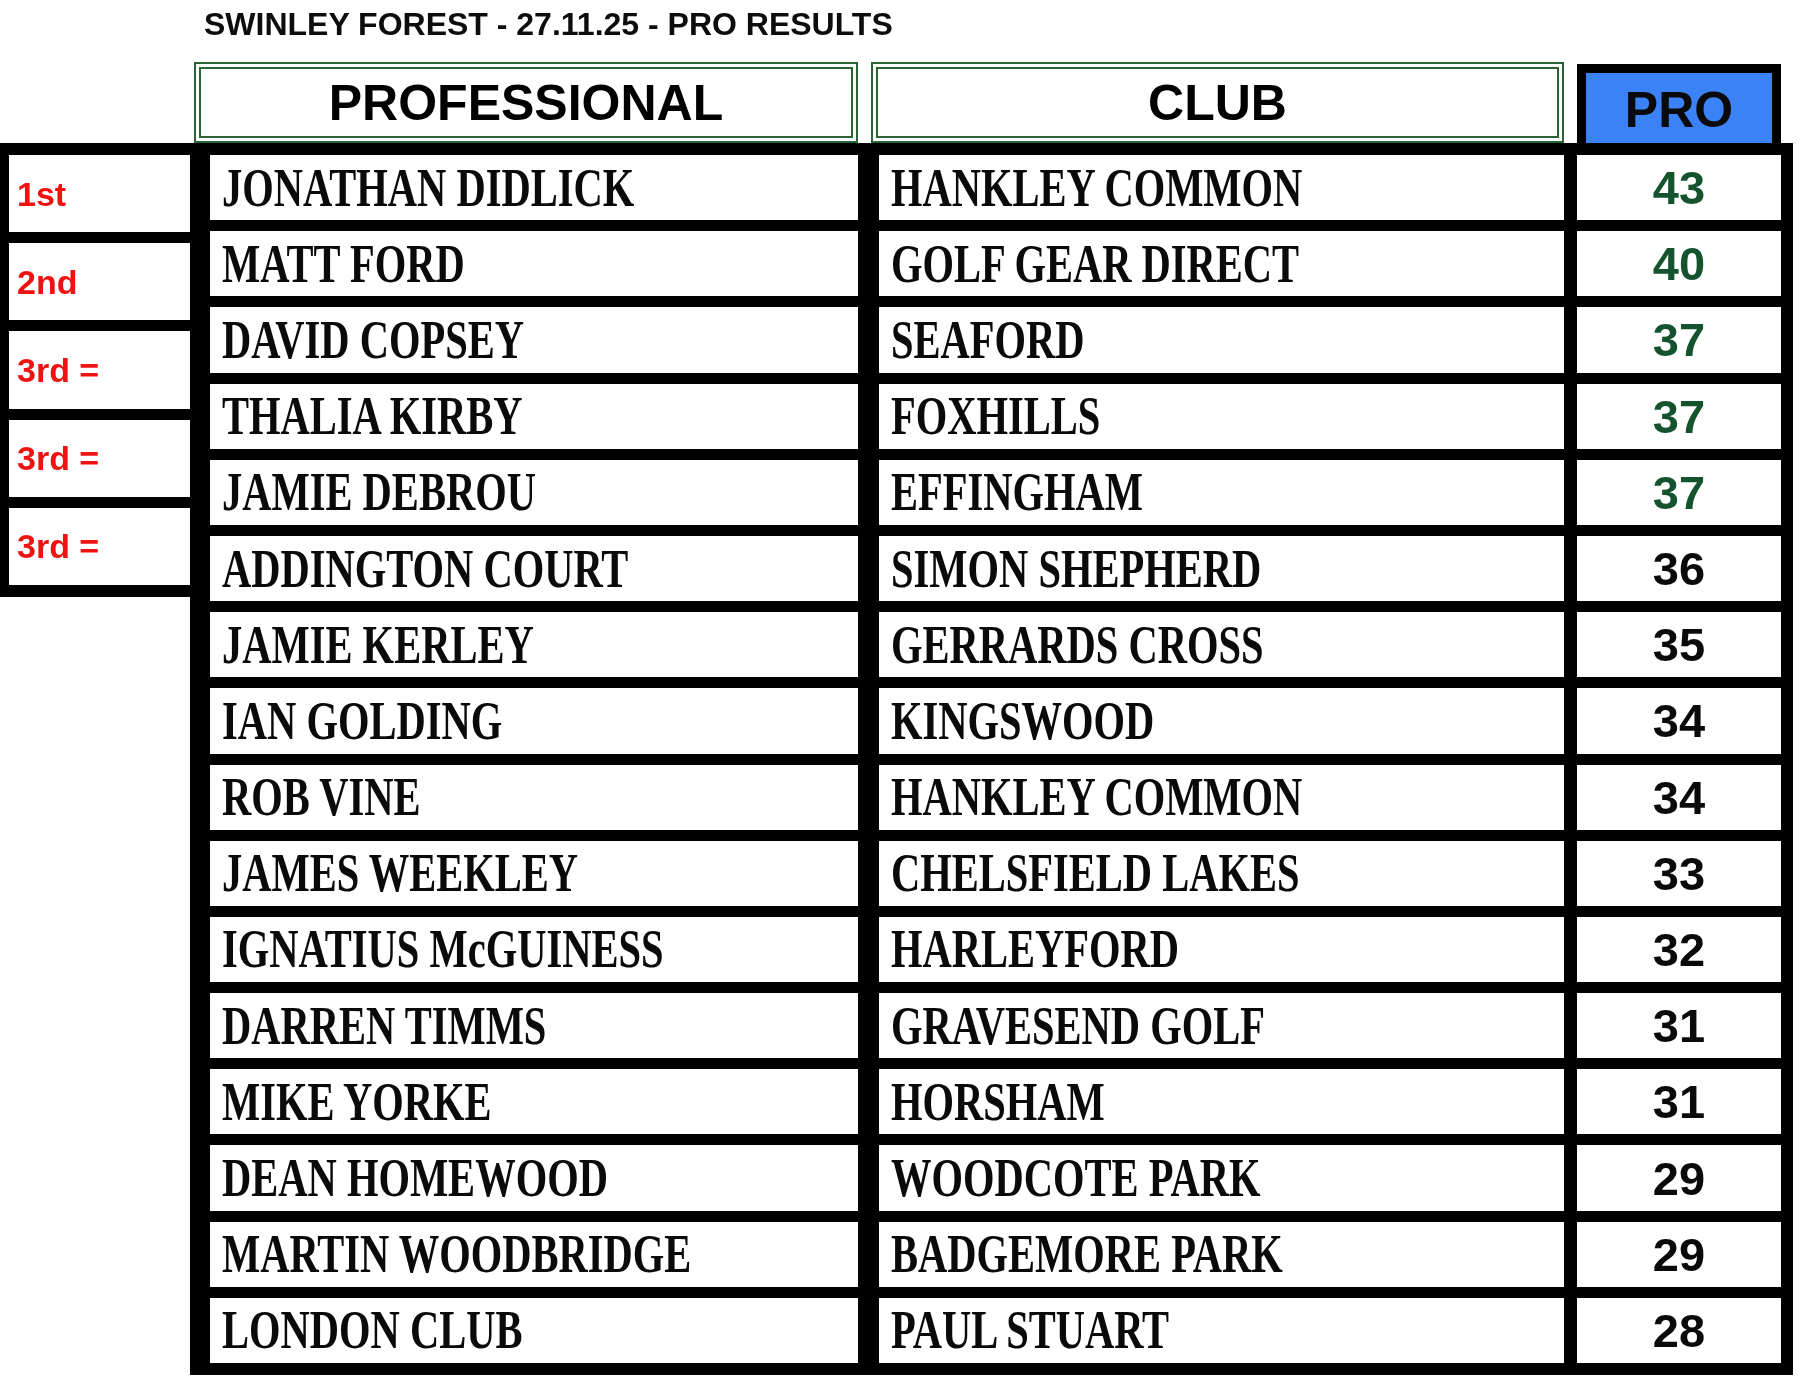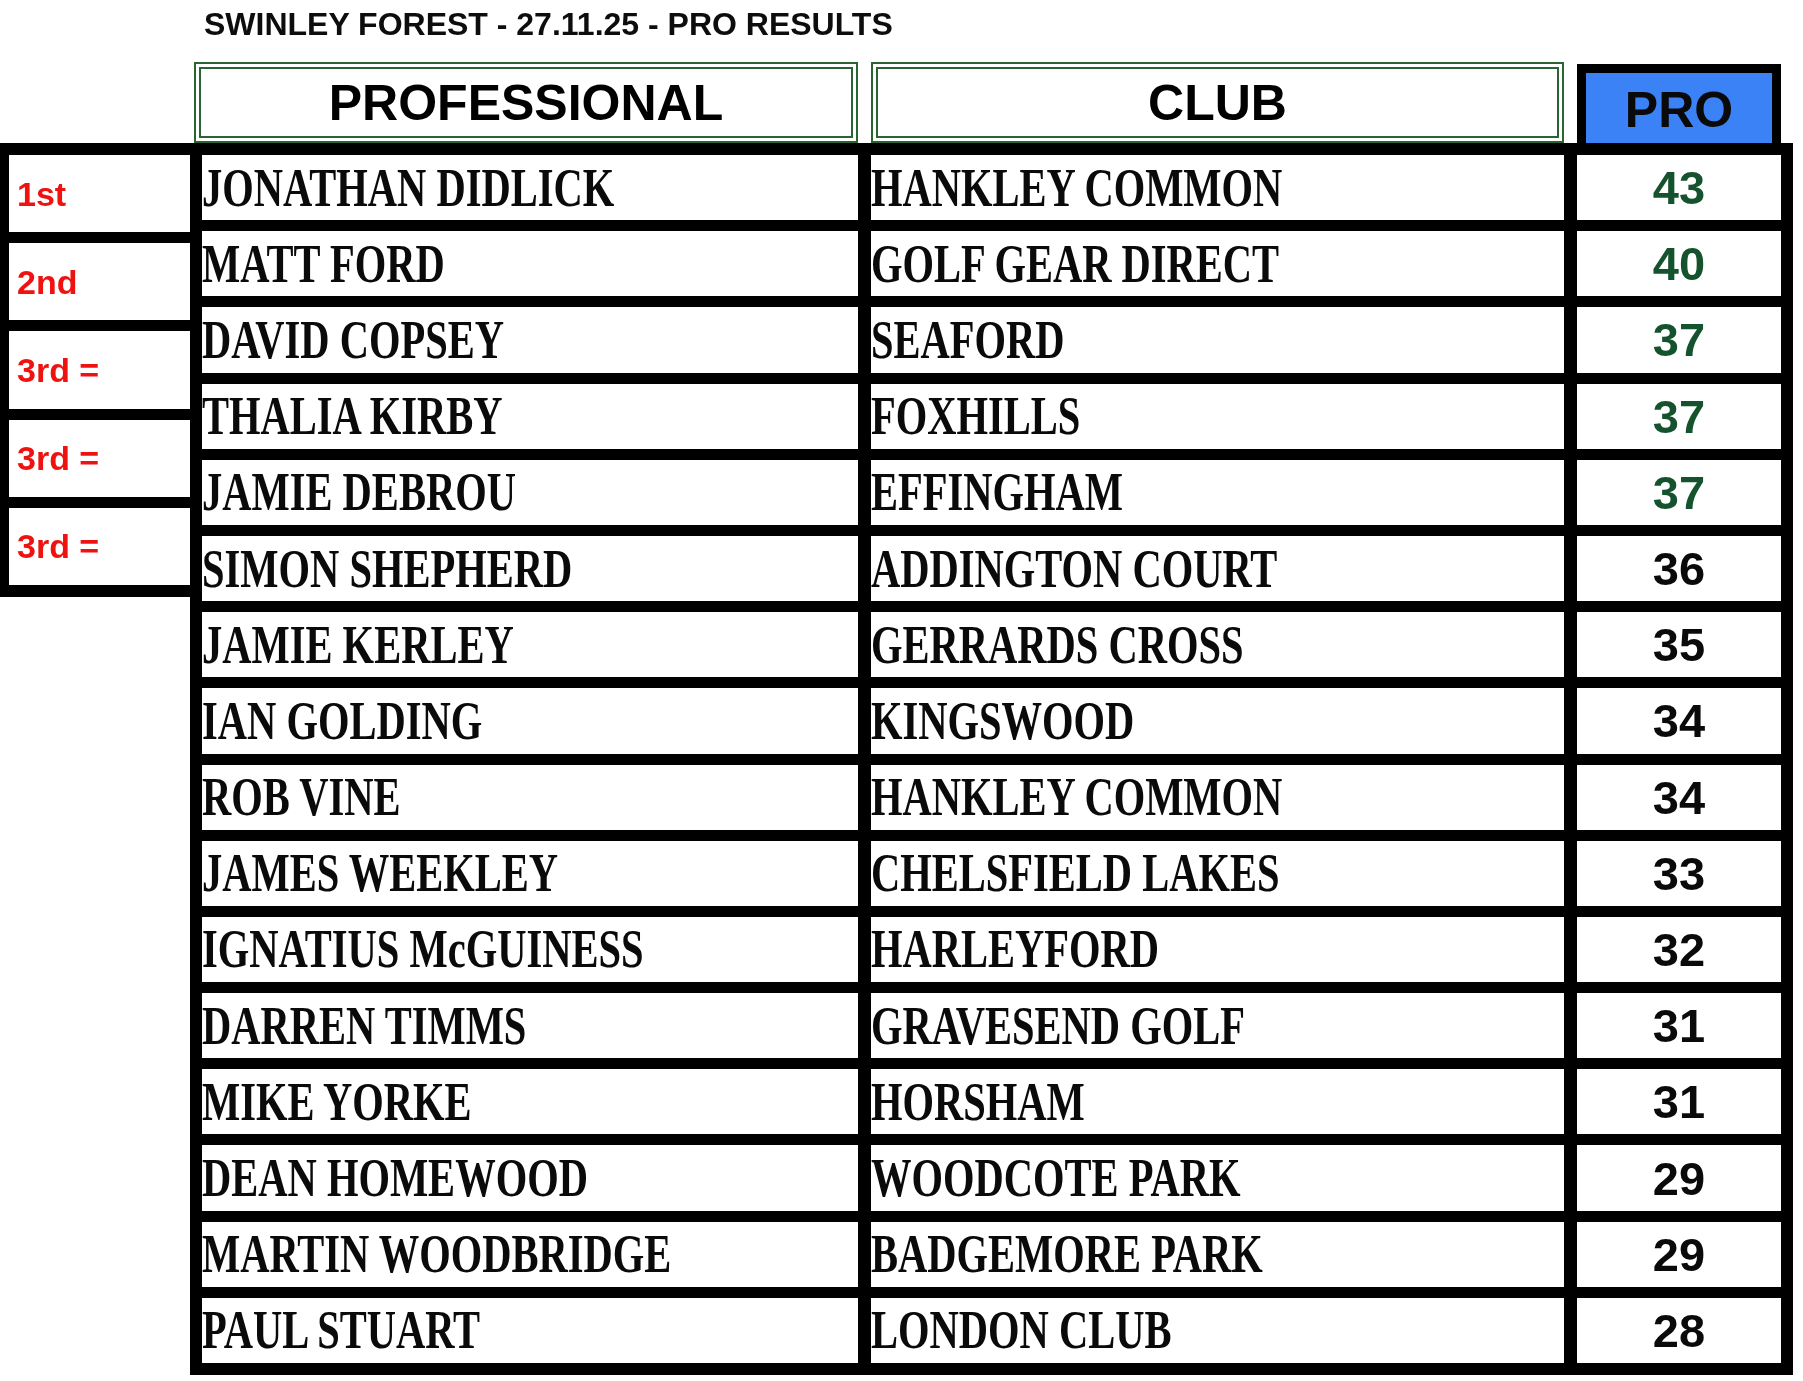--- a/index.html
+++ b/index.html
@@ -70,21 +70,21 @@
     grid-auto-rows: 1fr;
     gap: 11px 13px;
   }
   .cell {
     background: #ffffff;
     display: flex;
     align-items: center;
     overflow: hidden;
     box-sizing: border-box;
   }
-  .cell.namecol, .cell.clubcol { padding-left: 0; }
+  .cell.namecol, .cell.clubcol { padding-left: 12px; margin-left: 8px; }
   .serif-text {
     font-family: "Liberation Serif", serif;
     font-weight: bold;
     font-size: 54px;
     line-height: 1;
     color: #0a0a0a;
     white-space: nowrap;
     transform: scaleX(0.75);
     transform-origin: left center;
   }
@@ -170,26 +170,26 @@
         <span class="serif-text">FOXHILLS</span>
       </div>
       <div class="cell scorecol red">37</div>
       <div class="cell namecol">
         <span class="serif-text">JAMIE DEBROU</span>
       </div>
       <div class="cell clubcol">
         <span class="serif-text">EFFINGHAM</span>
       </div>
       <div class="cell scorecol red">37</div>
+      <div class="cell clubcol">
+        <span class="serif-text">ADDINGTON COURT</span>
+      </div>
       <div class="cell namecol">
         <span class="serif-text">SIMON SHEPHERD</span>
       </div>
-      <div class="cell clubcol">
-        <span class="serif-text">ADDINGTON COURT</span>
-      </div>
       <div class="cell scorecol">36</div>
       <div class="cell namecol">
         <span class="serif-text">JAMIE KERLEY</span>
       </div>
       <div class="cell clubcol">
         <span class="serif-text">GERRARDS CROSS</span>
       </div>
       <div class="cell scorecol">35</div>
       <div class="cell namecol">
         <span class="serif-text">IAN GOLDING</span>
@@ -240,25 +240,25 @@
         <span class="serif-text">WOODCOTE PARK</span>
       </div>
       <div class="cell scorecol">29</div>
       <div class="cell namecol">
         <span class="serif-text">MARTIN WOODBRIDGE</span>
       </div>
       <div class="cell clubcol">
         <span class="serif-text">BADGEMORE PARK</span>
       </div>
       <div class="cell scorecol">29</div>
+      <div class="cell clubcol">
+        <span class="serif-text">LONDON CLUB</span>
+      </div>
       <div class="cell namecol">
         <span class="serif-text">PAUL STUART</span>
-      </div>
-      <div class="cell clubcol">
-        <span class="serif-text">LONDON CLUB</span>
       </div>
       <div class="cell scorecol">28</div>
     </div>
   <div class="pos-block" id="pos-block">
       <div class="pos-cell">
         <span>1st</span>
       </div>
       <div class="pos-cell">
         <span>2nd</span>
       </div>

